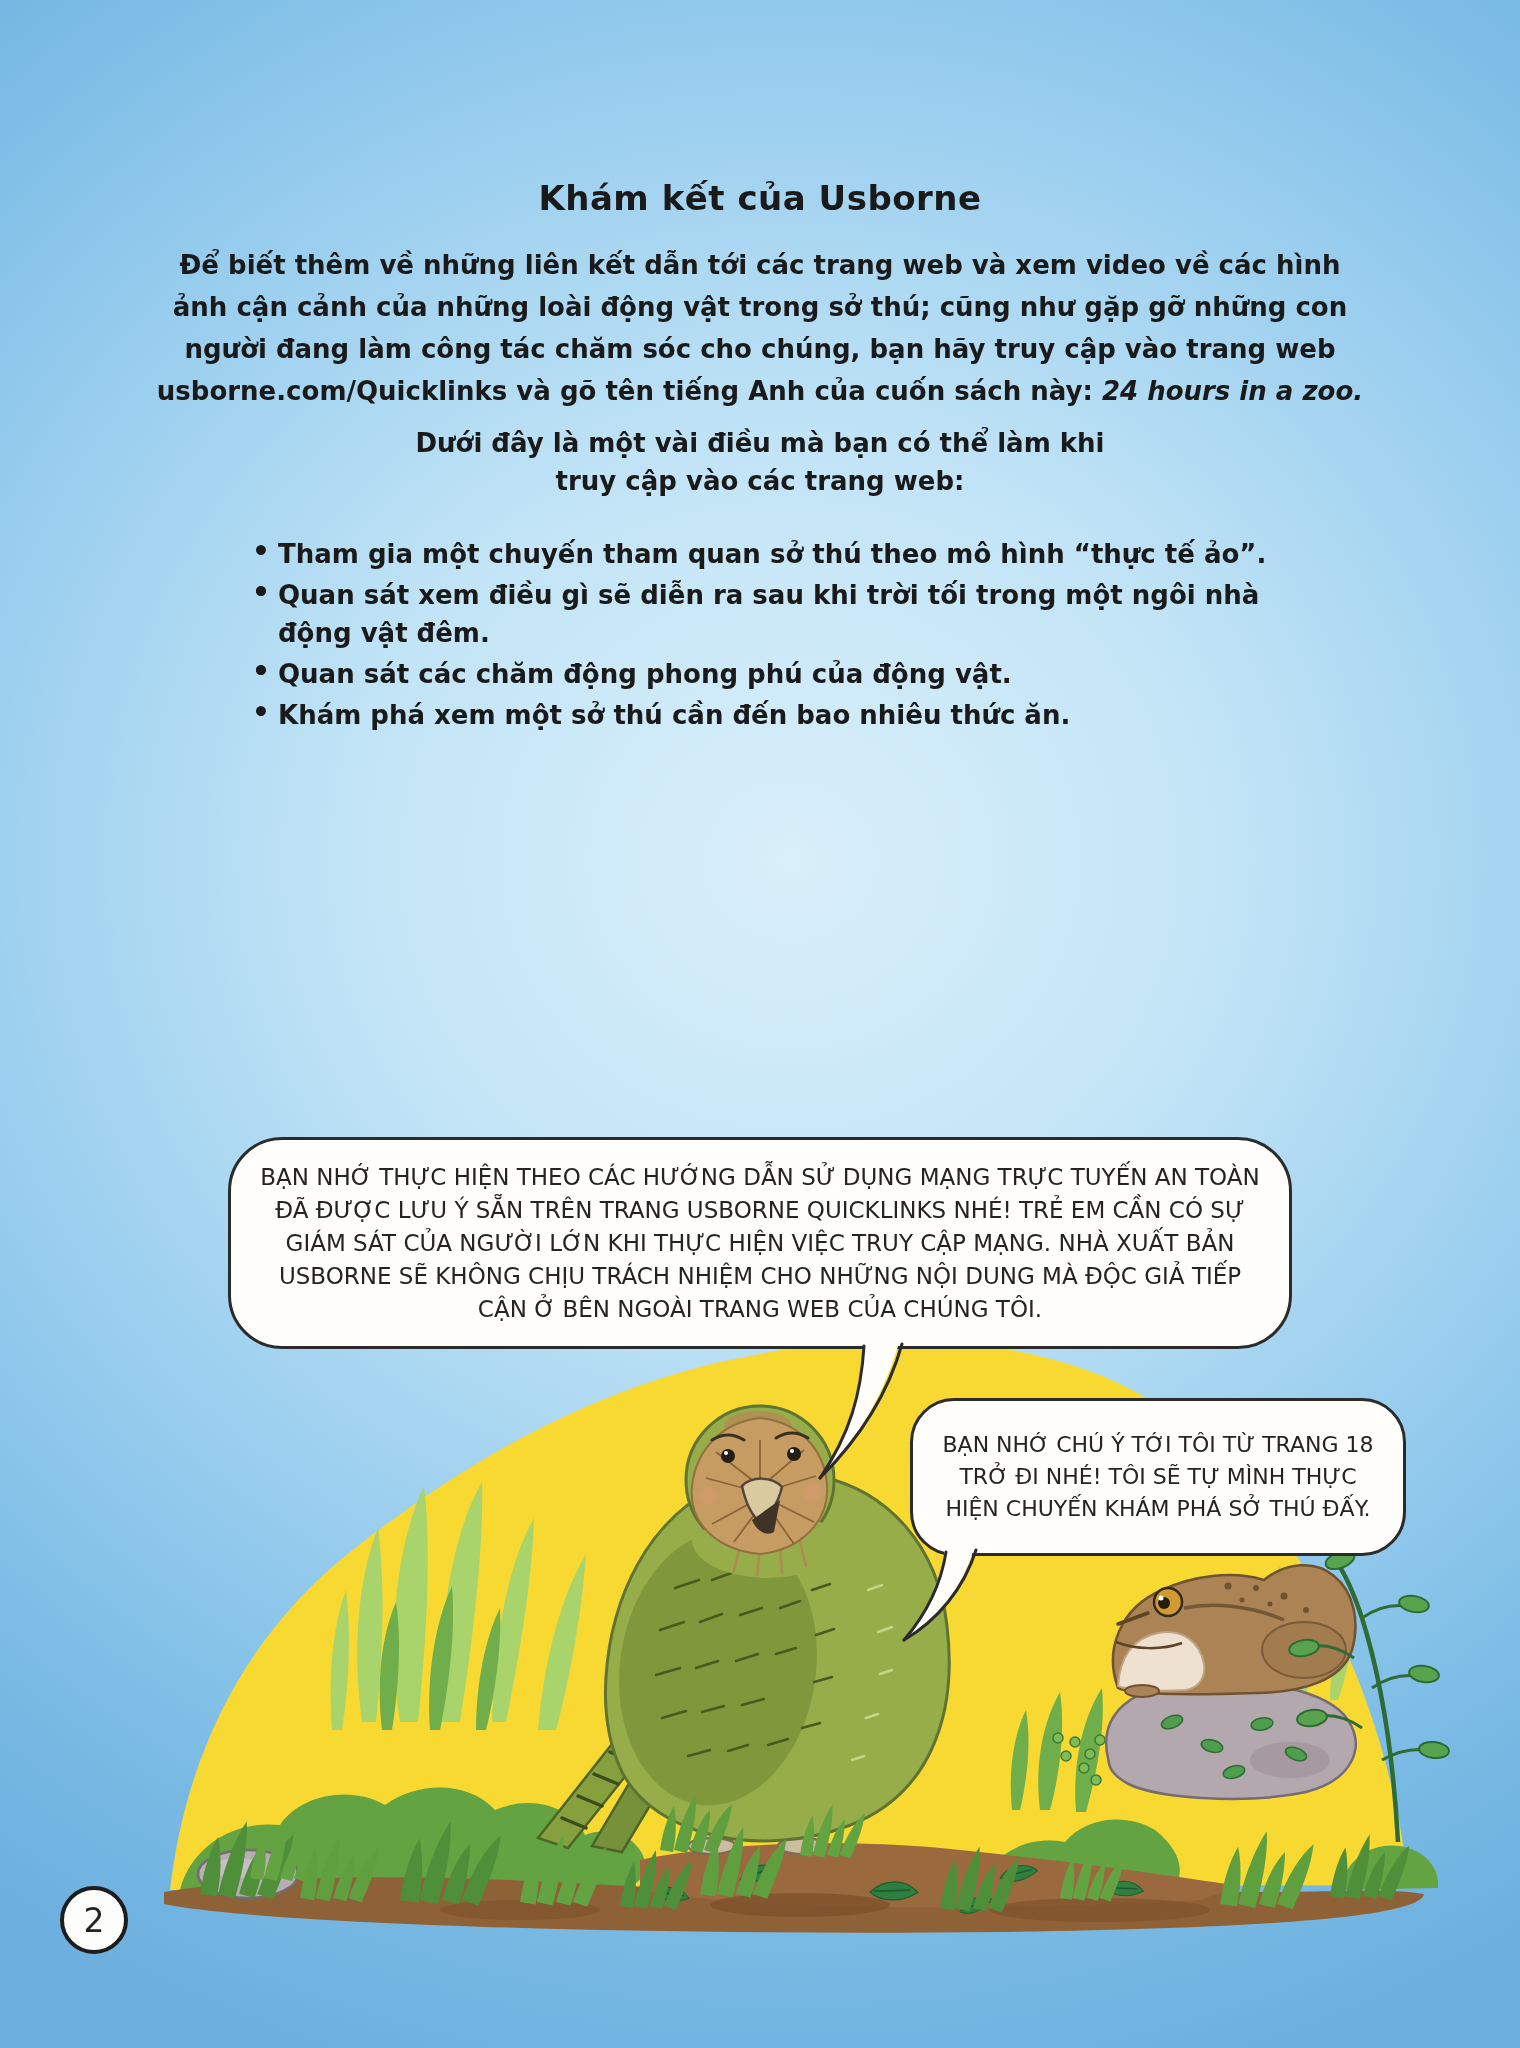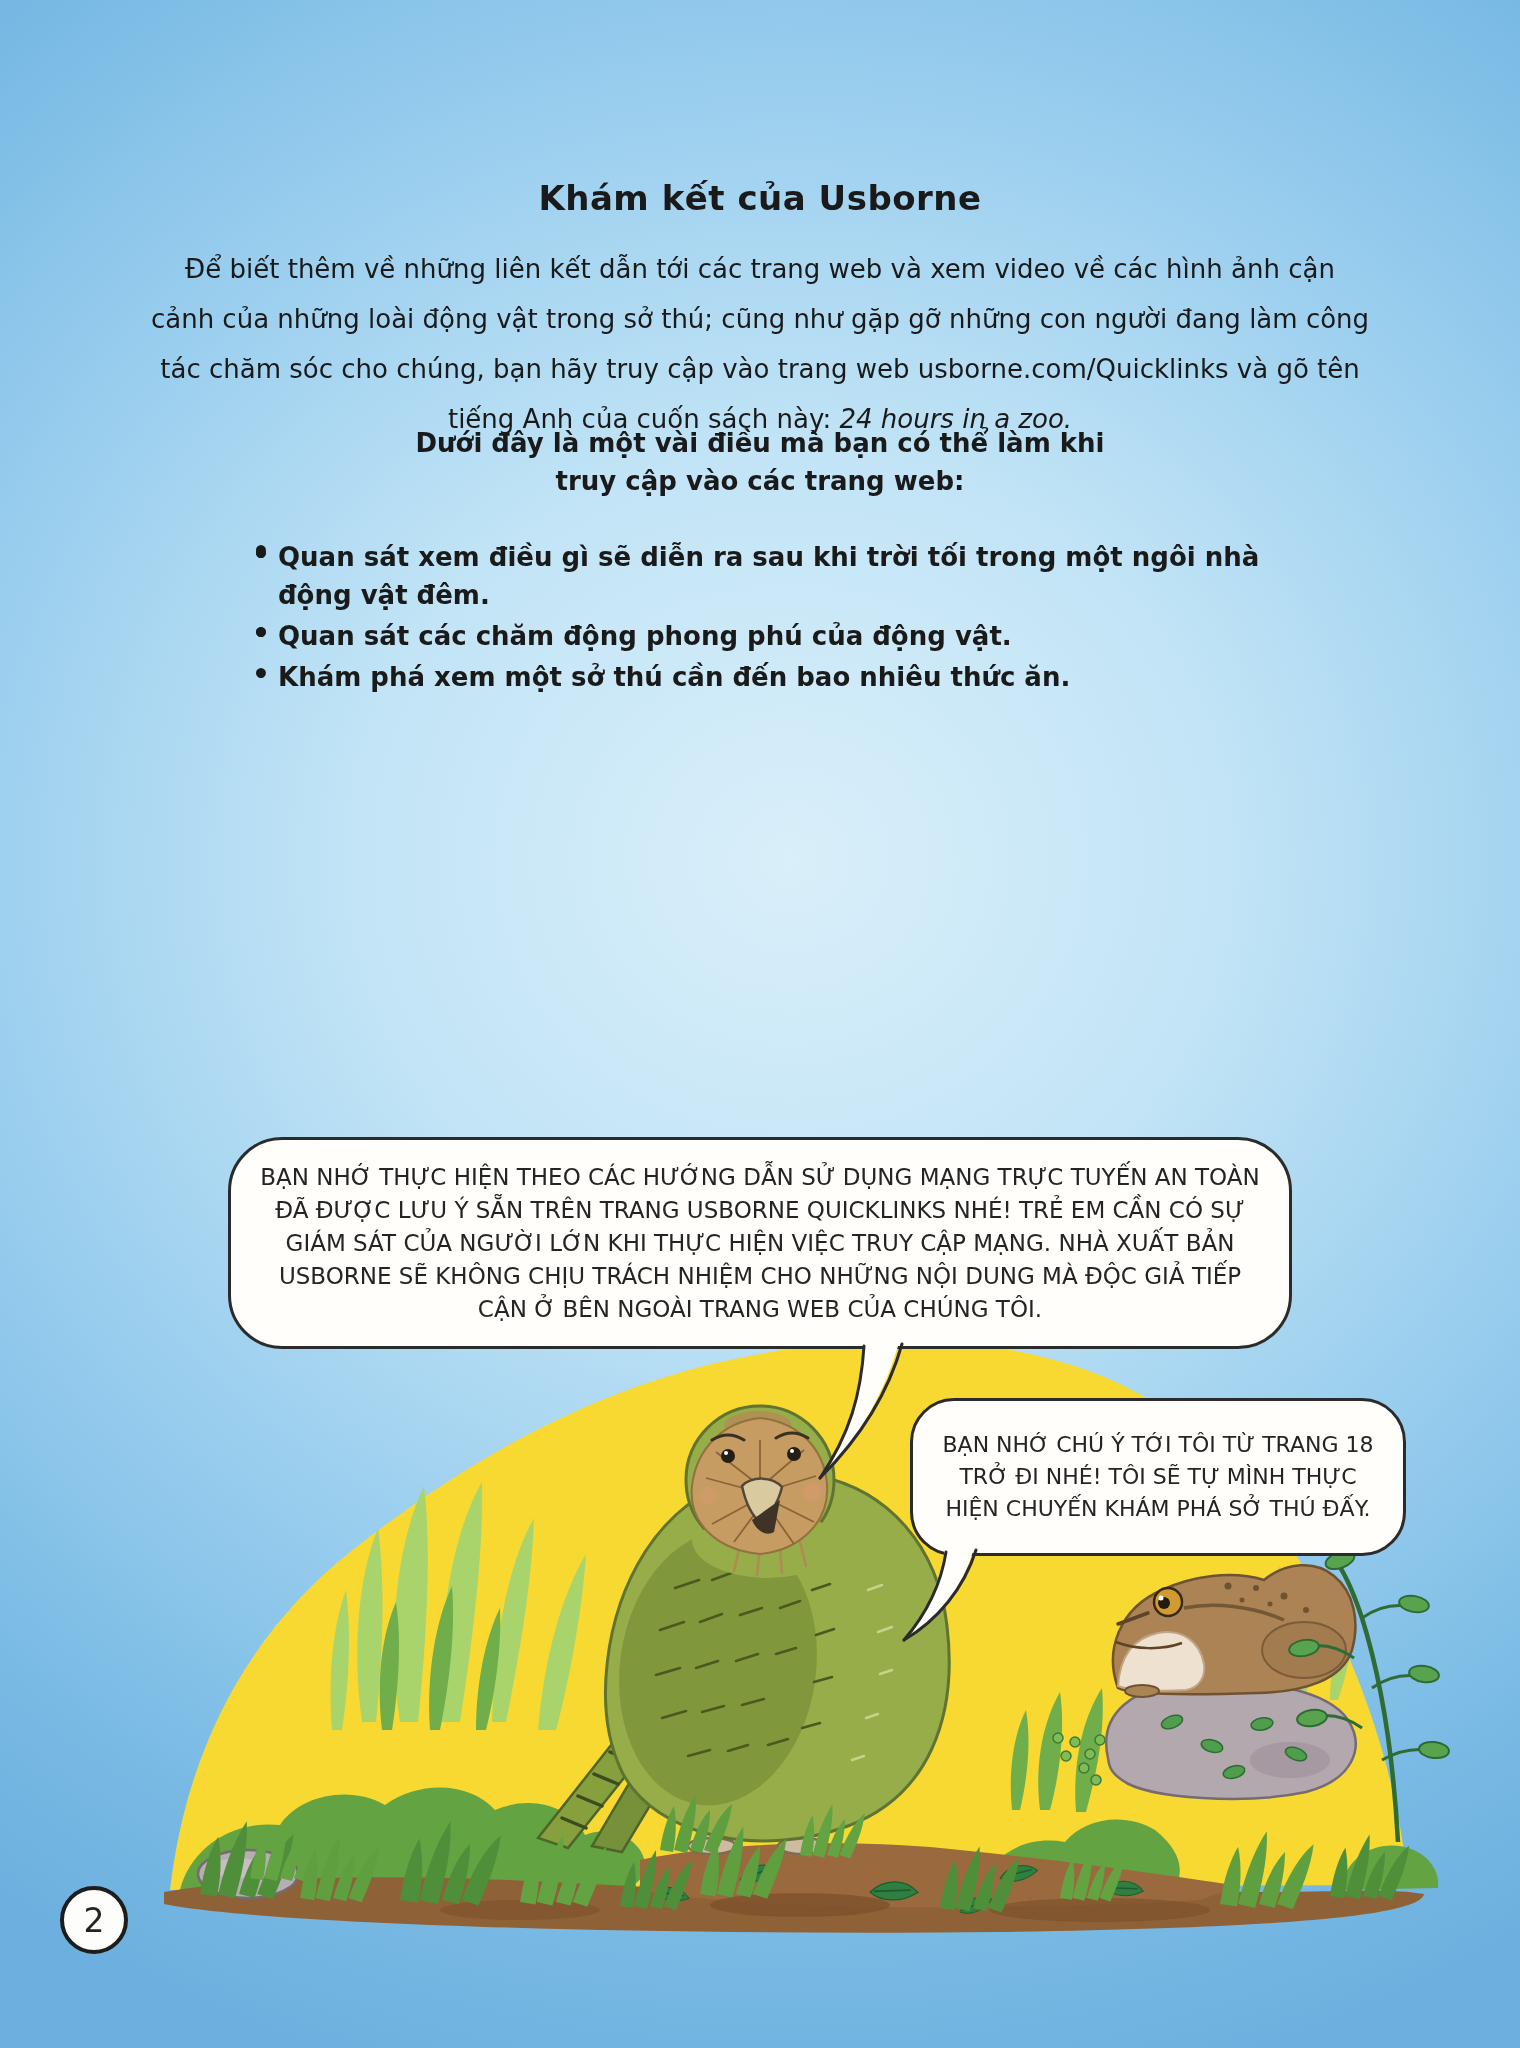--- a/index.html
+++ b/index.html
@@ -3,21 +3,21 @@
 <meta charset="utf-8">
 <style>
   html,body{margin:0;padding:0;}
   .page{
     position:relative;width:1520px;height:2048px;overflow:hidden;
     background:radial-gradient(90% 62% at 52% 42%, #d9effa 0%, #c2e4f6 32%, #98cdee 62%, #79bae4 85%, #6db0df 100%);
     font-family:"DejaVu Sans","Liberation Sans",sans-serif;color:#1a1a1a;
   }
   .abs{position:absolute;}
   .page-title{left:0;top:178px;width:1520px;text-align:center;font-size:34px;font-weight:bold;letter-spacing:.5px;}
-  .intro{left:150px;top:244px;width:1220px;text-align:center;font-size:26px;line-height:50px;font-weight:normal;}
+  .intro{left:150px;top:244px;width:1220px;text-align:center;font-size:26px;line-height:42px;font-weight:bold;}
   .intro .book-title{font-style:italic;}
   .subheading{left:150px;top:424px;width:1220px;text-align:center;font-size:26px;line-height:38px;font-weight:bold;}
   .bullet-list{left:252px;top:535px;width:1015px;font-size:26px;line-height:38px;font-weight:bold;list-style:none;margin:0;padding:0;}
   .bullet-list li{position:relative;padding-left:26px;margin-bottom:3px;}
   .bullet-list .dot{position:absolute;left:0;top:-2px;font-size:28px;}
   .bubble{
     background:#fffefb;border:3px solid #2b2b2b;z-index:3;
     display:flex;align-items:center;justify-content:center;text-align:center;
     color:#242424;font-weight:normal;
   }
@@ -39,21 +39,21 @@
   <div class="abs page-title">Khám kết của Usborne</div>
 
   <div class="abs intro"><span>Để biết thêm về những liên kết dẫn tới các trang web và xem video về các hình ảnh cận cảnh của những loài động vật trong sở thú; cũng như gặp gỡ những con người đang làm công tác chăm sóc cho chúng, bạn hãy truy cập vào trang web usborne.com/Quicklinks và gõ tên tiếng Anh của cuốn sách này: </span><span class="book-title">24 hours in a zoo.</span></div>
 
   <div class="abs subheading">
     <div>Dưới đây là một vài điều mà bạn có thể làm khi</div>
     <div>truy cập vào các trang web:</div>
   </div>
 
   <ul class="abs bullet-list">
-    <li><span class="dot">•</span></li>
+    <li><span class="dot">•</span><span>Tham gia một chuyến tham quan sở thú theo mô hình “thực tế ảo”.</span></li>
     <li><span class="dot">•</span></li>
     <li><span class="dot">•</span><span>Quan sát xem điều gì sẽ diễn ra sau khi trời tối trong một ngôi nhà động vật đêm.</span></li>
     <li><span class="dot">•</span></li>
     <li><span class="dot">•</span><span>Quan sát các chăm động phong phú của động vật.</span></li>
     <li><span class="dot">•</span><span>Khám phá xem một sở thú cần đến bao nhiêu thức ăn.</span></li>
   </ul>
 
   <svg class="abs illustration" viewBox="0 0 1360 680" xmlns="http://www.w3.org/2000/svg">
     <defs>
       <g id="tuft">

